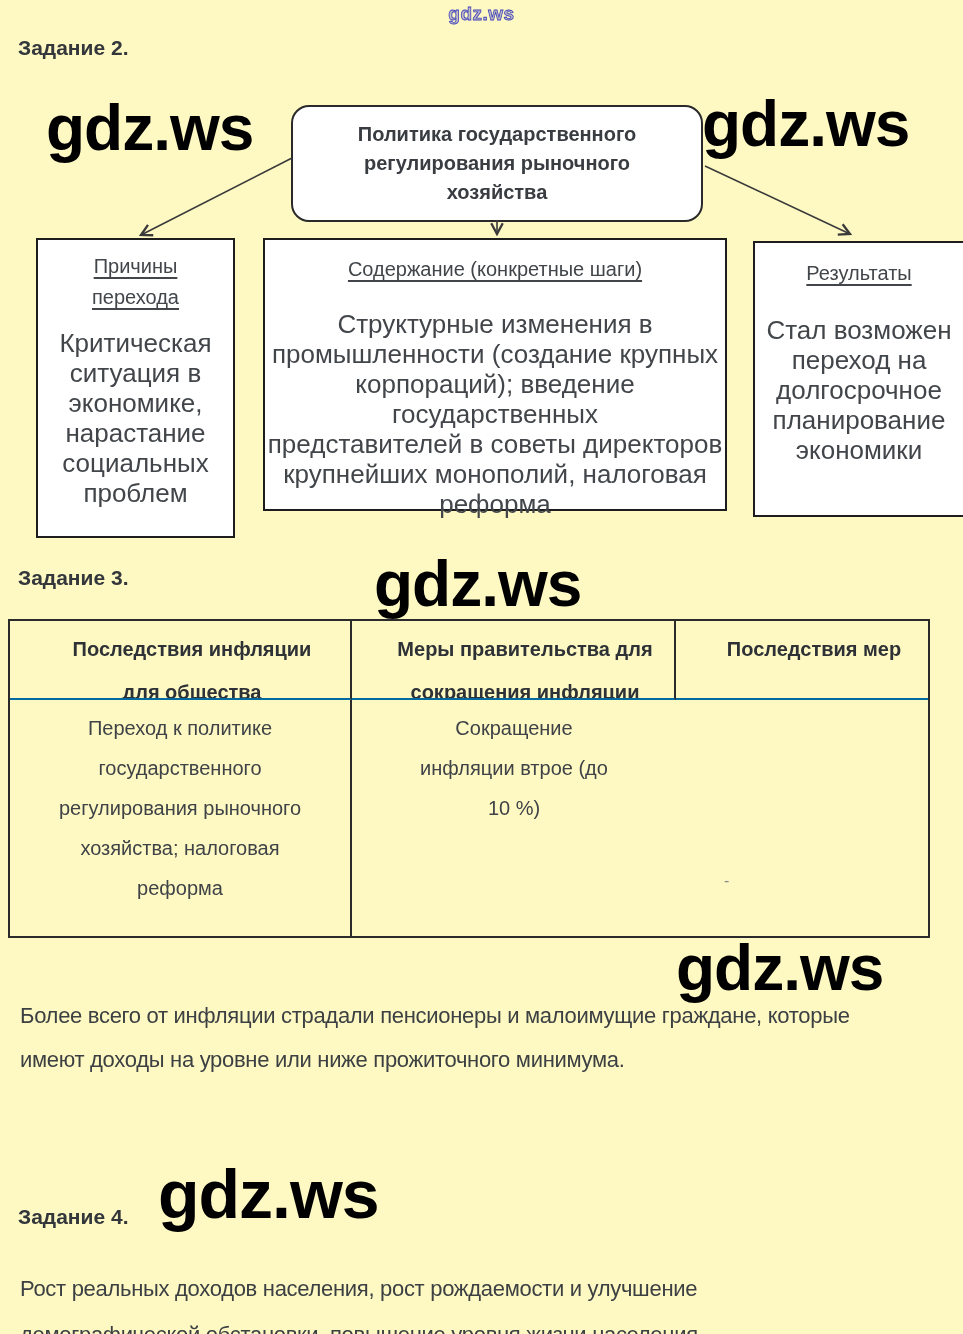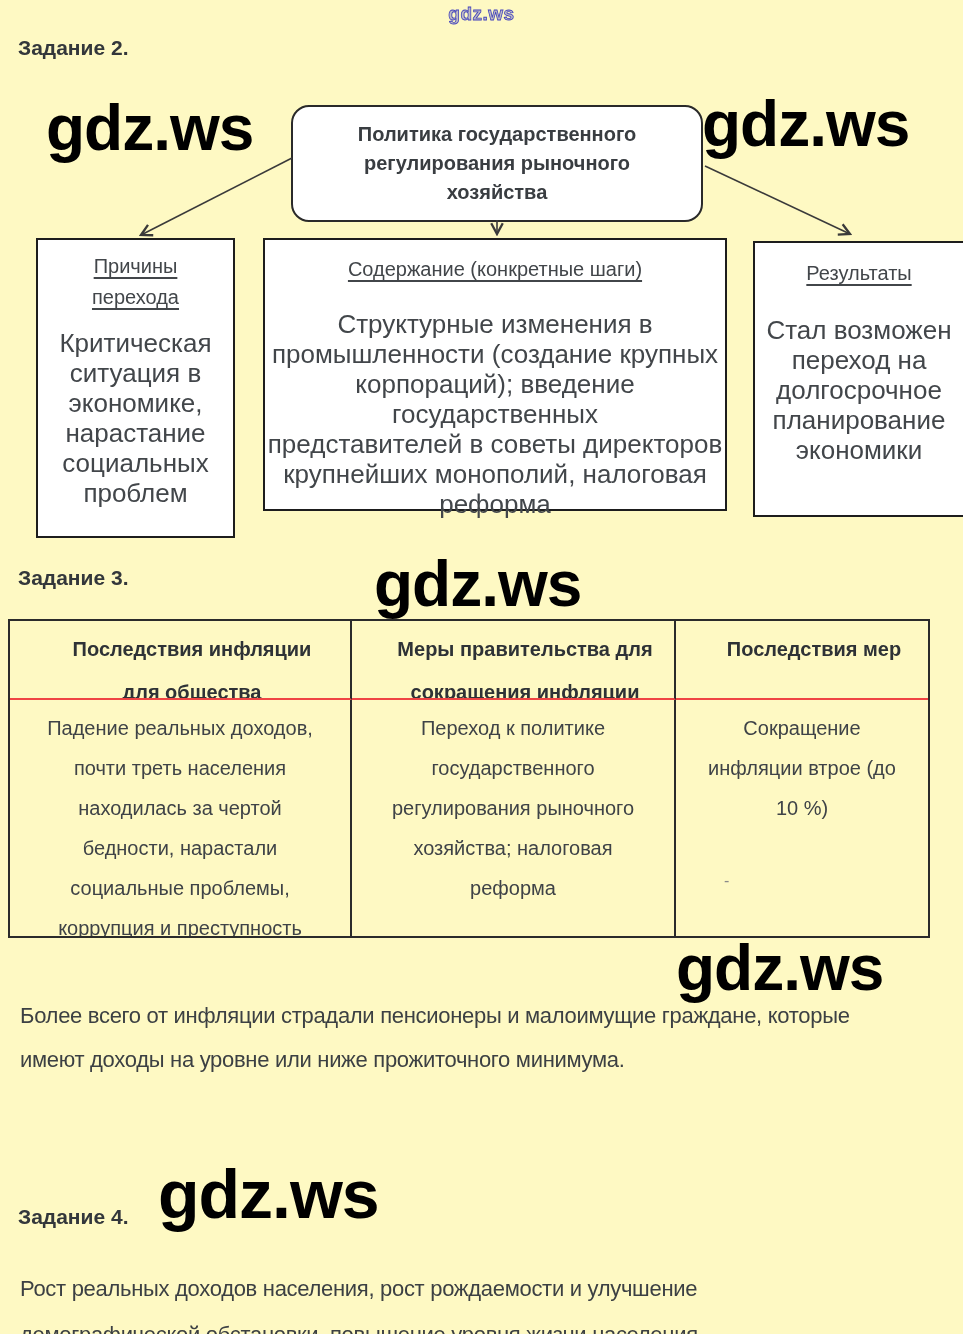--- a/index.html
+++ b/index.html
@@ -43,21 +43,21 @@
   }
   .dbox-body{font-size:26px;line-height:30px;color:#42464a;}
   
   .t3{
     position:absolute;left:8px;top:619px;width:922px;height:319px;
     border:2px solid #2b2b2b;box-sizing:border-box;
     display:grid;grid-template-columns:342px 324px 252px;grid-template-rows:79px 236px;
   }
   .t3 .cell{box-sizing:border-box;text-align:center;overflow:hidden;}
   .t3 .b-r{border-right:2px solid #2b2b2b;}
-  .t3 .b-b{border-bottom:2px solid #ef4444;padding-left:24px;}
+  .t3 .b-b{border-bottom:2px solid #0369a1;padding-left:24px;}
   .th{font-weight:700;font-size:20px;line-height:43px;padding-top:7px;color:#2e3236;}
   .td{font-size:20px;line-height:40px;padding-top:8px;color:#3f4347;}
   .stray{position:absolute;left:724px;top:872px;font-size:16px;color:#8a8a8a;}
   
   .para{
     position:absolute;left:20px;width:925px;font-size:22px;line-height:44px;
     color:#3c4043;letter-spacing:-0.3px;
   }
 </style>
 </head>
@@ -122,26 +122,20 @@
   </div>
 
   <div class="heading" style="top:566px;">Задание 3.</div>
 
   <div class="t3">
     <div class="cell th pre b-r b-b">Последствия инфляции
 для общества</div>
     <div class="cell th pre b-r b-b">Меры правительства для
 сокращения инфляции</div>
     <div class="cell th pre b-b">Последствия мер</div>
-    <div class="cell td pre b-r">Падение реальных доходов,
-почти треть населения
-находилась за чертой
-бедности, нарастали
-социальные проблемы,
-коррупция и преступность</div>
     <div class="cell td pre b-r">Переход к политике
 государственного
 регулирования рыночного
 хозяйства; налоговая
 реформа</div>
     <div class="cell td pre">Сокращение
 инфляции втрое (до
 10 %)</div>
   </div>
   <div class="stray">-</div>

